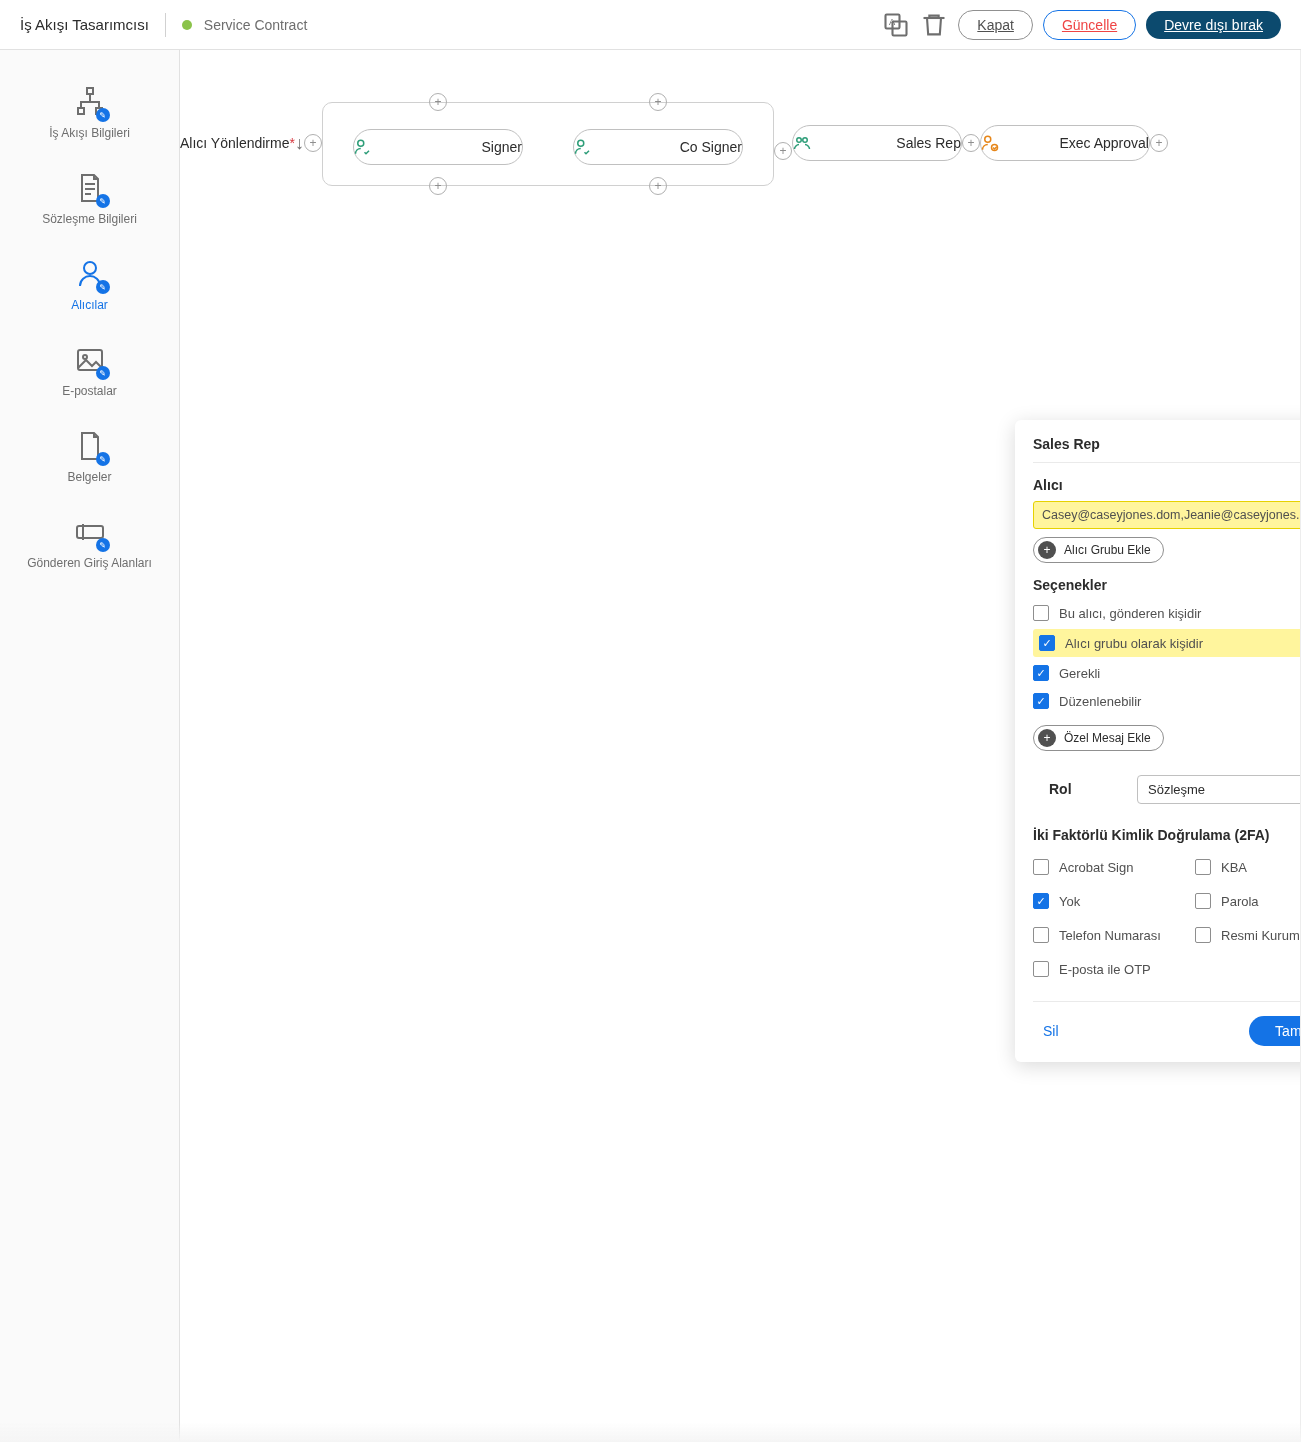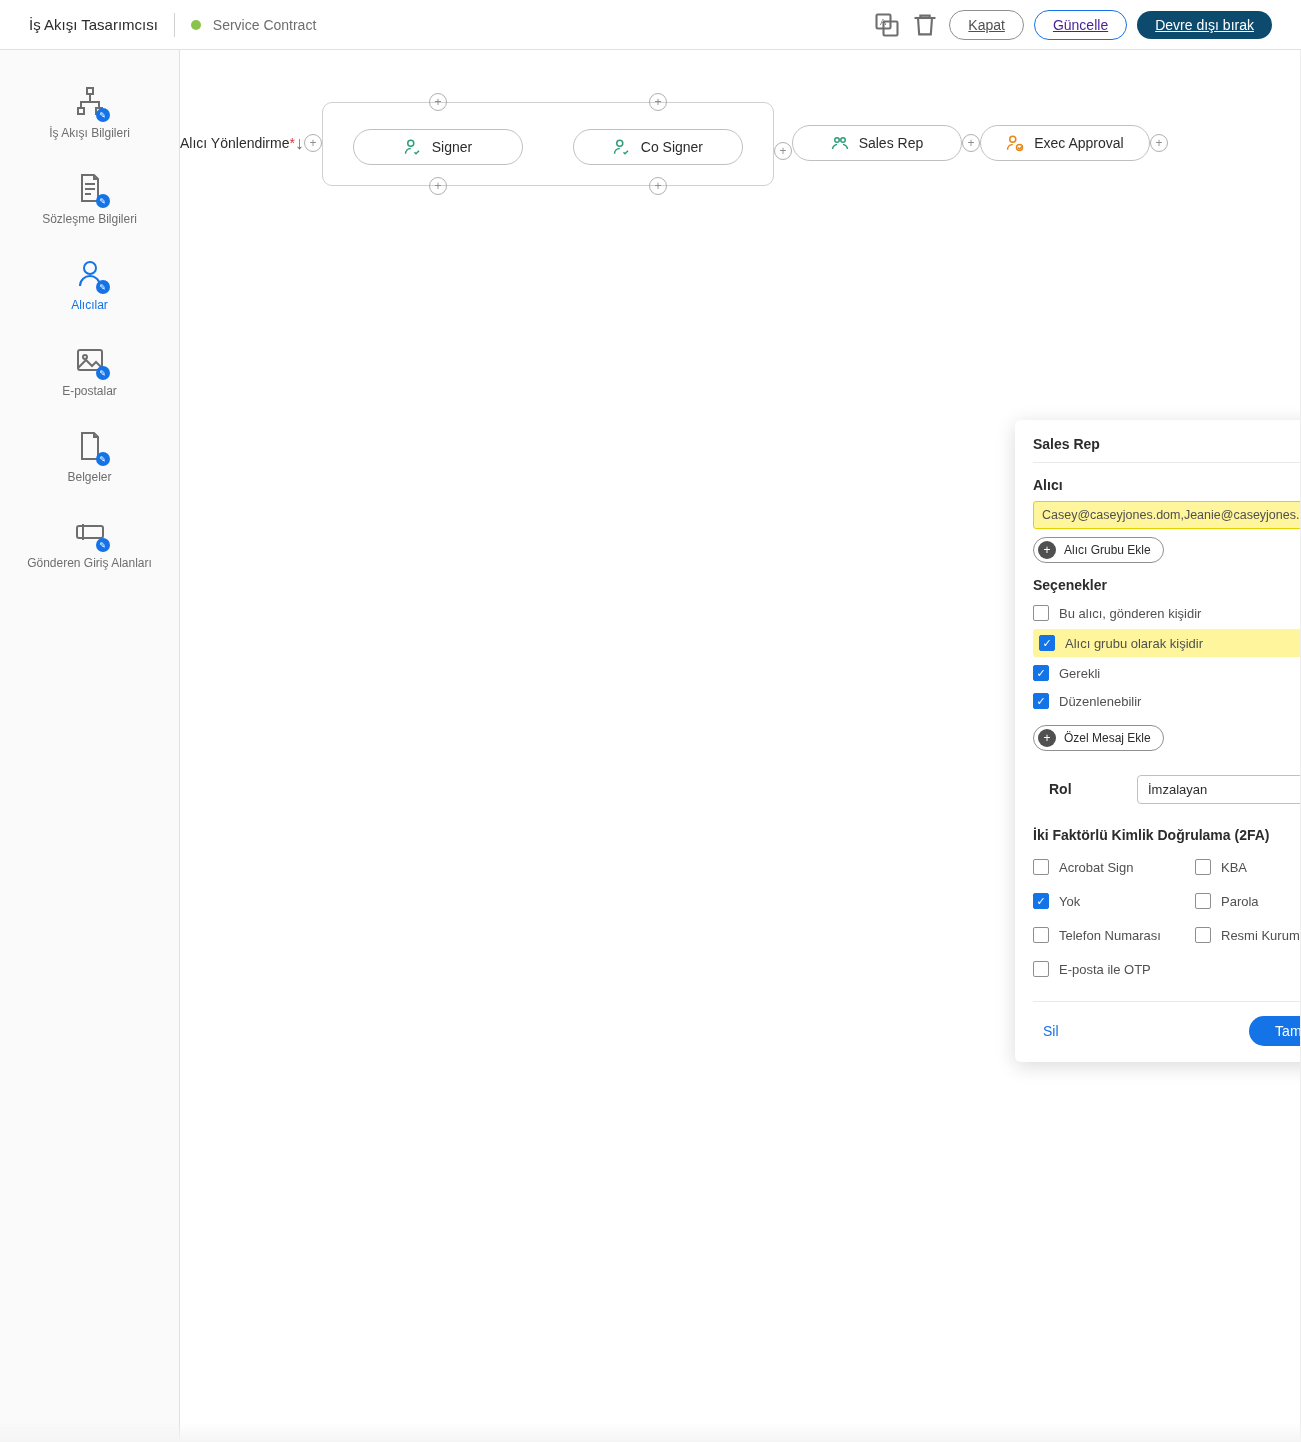--- a/index.html
+++ b/index.html
@@ -1,46 +1,46 @@
 <!DOCTYPE html>
 <html><head>
 <meta charset="utf-8">
 <style>
   * { box-sizing: border-box; margin: 0; padding: 0; }
   body { font-family: 'Segoe UI', Arial, sans-serif; background: #fff; color: #2c2c2c; font-size: 14px; }
-  .topbar { display: flex; align-items: center; justify-content: space-between; height: 50px; border-bottom: 1px solid #e1e1e1; padding: 0 29px; }
+  .topbar { display: flex; align-items: center; justify-content: space-between; height: 50px; border-bottom: 1px solid #e1e1e1; padding: 0 20px; }
   .topbar-left { display: flex; align-items: center; gap: 16px; }
   .title { font-weight: 400; font-size: 15px; }
   .divider-v { width: 1px; height: 24px; background: #d1d1d1; }
   .status-dot { width: 10px; height: 10px; border-radius: 50%; background: #8bc34a; display: inline-block; margin-right: 8px; }
   .contract-name { color: #6e6e6e; font-size: 14px; }
   .topbar-right { display: flex; align-items: center; gap: 10px; }
   .icon-btn { width: 28px; height: 28px; display: flex; align-items: center; justify-content: center; color: #6e6e6e; cursor: pointer; }
   .btn { padding: 6px 18px; border-radius: 16px; font-size: 14px; cursor: pointer; text-decoration: underline; }
   .btn-outline { border: 1px solid #909090; background: #fff; color: #505050; }
-  .btn-outline-blue { border: 1px solid #1473e6; background: #fff; color: #4c1d95; }
+  .btn-outline-blue { border: 1px solid #1473e6; background: #fff; color: #ef4444; }
   .btn-primary { border: none; background: #0c4a6e; color: #fff; }
   .content { display: flex; height: calc(100vh - 50px); }
   .sidebar { width: 180px; background: #fafafa; border-right: 1px solid #e1e1e1; padding-top: 20px; }
   .side-item { display: flex; flex-direction: column; align-items: center; gap: 8px; padding: 16px 0; color: #6e6e6e; cursor: pointer; font-size: 12px; }
   .side-item.active { color: #1473e6; }
   .side-icon { width: 32px; height: 32px; position: relative; }
   .side-icon svg { width: 100%; height: 100%; }
   .edit-badge { position: absolute; right: -4px; bottom: -4px; width: 14px; height: 14px; border-radius: 50%; background: #1473e6; display: flex; align-items: center; justify-content: center; color: #fff; font-size: 8px; }
   .canvas { flex: 1; position: relative; background: #fff; overflow: auto; border-right: 1px solid #ededed; border-bottom: 1px solid #ededed;}
   .flow { display: flex; flex-direction: row; align-items: center; padding-top: 50px; }
   .flow-title { font-weight: 500; font-size: 14px; }
   .flow-title .req { color: #d7373f; }
   .arrow-down { font-size: 18px; color: #6e6e6e; margin: 6px 0; }
   .add-circle { width: 18px; height: 18px; border: 1px solid #b0b0b0; border-radius: 50%; display: flex; align-items: center; justify-content: center; color: #8e8e8e; font-size: 12px; cursor: pointer; margin: 6px 0;}
   .branch-box { border: 1px solid #d0d0d0; border-radius: 10px; padding: 18px 30px 10px; margin-top: 2px; display: flex; gap: 50px; position: relative; }
   .branch-col { display: flex; flex-direction: column; align-items: center; }
   .branch-col .add-circle { margin: 0 0 10px 0; }
   .branch-col .add-circle.below { margin: 10px 0 0 0; }
-  .role-pill { min-width: 170px; height: 36px; border: 1px solid #c0c0c0; border-radius: 18px; display: flex; align-items: center; justify-content: center; gap: 10px; cursor: pointer; background: #fff;}
+  .role-pill { min-width: 170px; height: 36px; border: 1px solid #c0c0c0; border-radius: 18px; display: flex; align-items: center; justify-content: space-between; gap: 10px; cursor: pointer; background: #fff;}
   .role-icon { width: 18px; height: 18px; }
   .popup { position: absolute; top: 370px; left: 835px; width: 350px; background: #fff; border-radius: 6px; box-shadow: 0 4px 20px rgba(0,0,0,0.15); padding: 16px 18px; }
   .popup-header { display: flex; align-items: center; justify-content: space-between; padding-bottom: 10px; border-bottom: 1px solid #eaeaea; }
   .popup-title { font-weight: 600; font-size: 14px;}
   .section-label { font-weight: 600; margin-top: 14px; margin-bottom: 8px; font-size: 14px;}
   .hl-input { background: #fff59d; border: 1px solid #e6d200; border-radius: 3px; padding: 6px 8px; width: 100%; font-size: 12.5px; color: #505050;}
   .chip-btn { display: inline-flex; align-items: center; gap: 8px; border: 1px solid #909090; border-radius: 14px; padding: 3px 12px 3px 4px; font-size: 12px; margin-top: 8px; cursor: pointer; background: #fff;}
   .chip-btn .plus { width: 18px; height: 18px; border-radius: 50%; background: #505050; color: #fff; display: flex; align-items: center; justify-content: center; font-size: 12px;}
   .opt-row { display: flex; align-items: center; gap: 10px; margin: 4px 0; padding: 4px 0;}
   .opt-row.hl { background: #fff59d; padding: 6px 6px; border-radius:3px;}
@@ -248,21 +248,21 @@
         <span class="opt-label">Düzenlenebilir</span>
       </div>
       <div class="chip-btn">
         <span class="plus">+</span>
         <span>Özel Mesaj Ekle</span>
       </div>
 
       <div class="role-row">
         <span class="section-label" style="margin:16px">Rol</span>
         <div class="select">
-          <span>İmzalayan</span>
+          <span>Sözleşme</span>
         </div>
       </div>
 
       <div class="section-label">İki Faktörlü Kimlik Doğrulama (2FA)</div>
       <div class="tfa-grid">
         <div class="opt-row">
             <span class="chk"></span>
             <span class="opt-label">Acrobat Sign</span>
           </div>
         <div class="opt-row">

